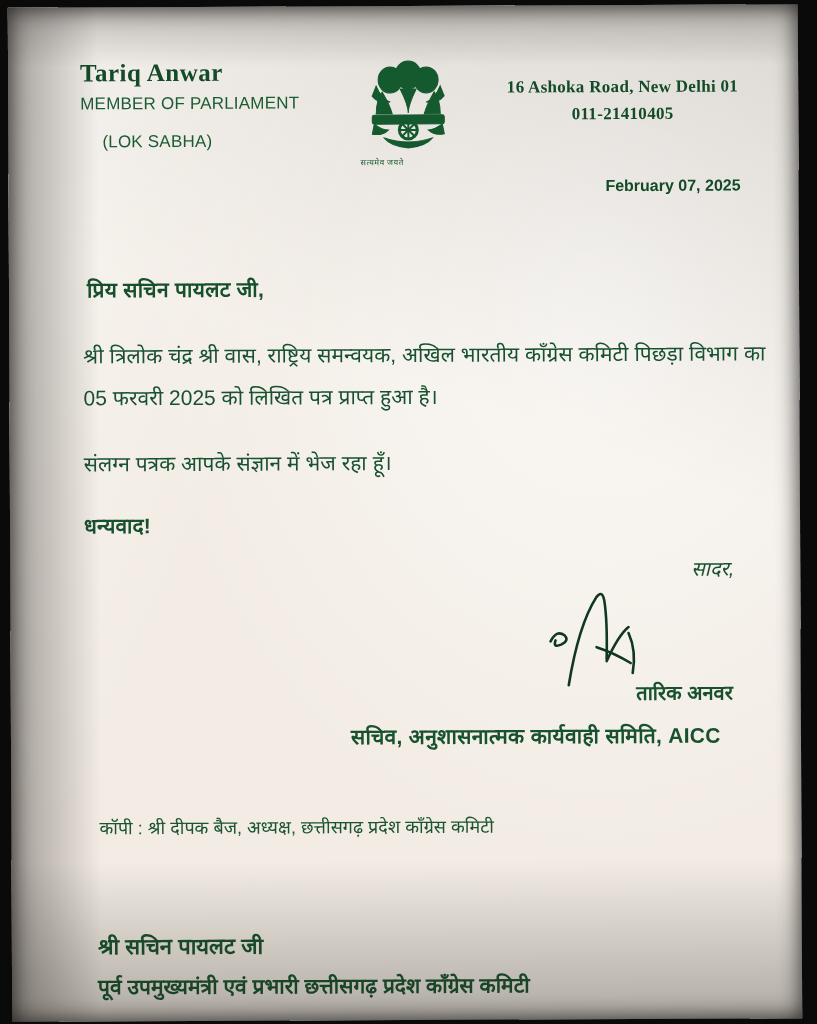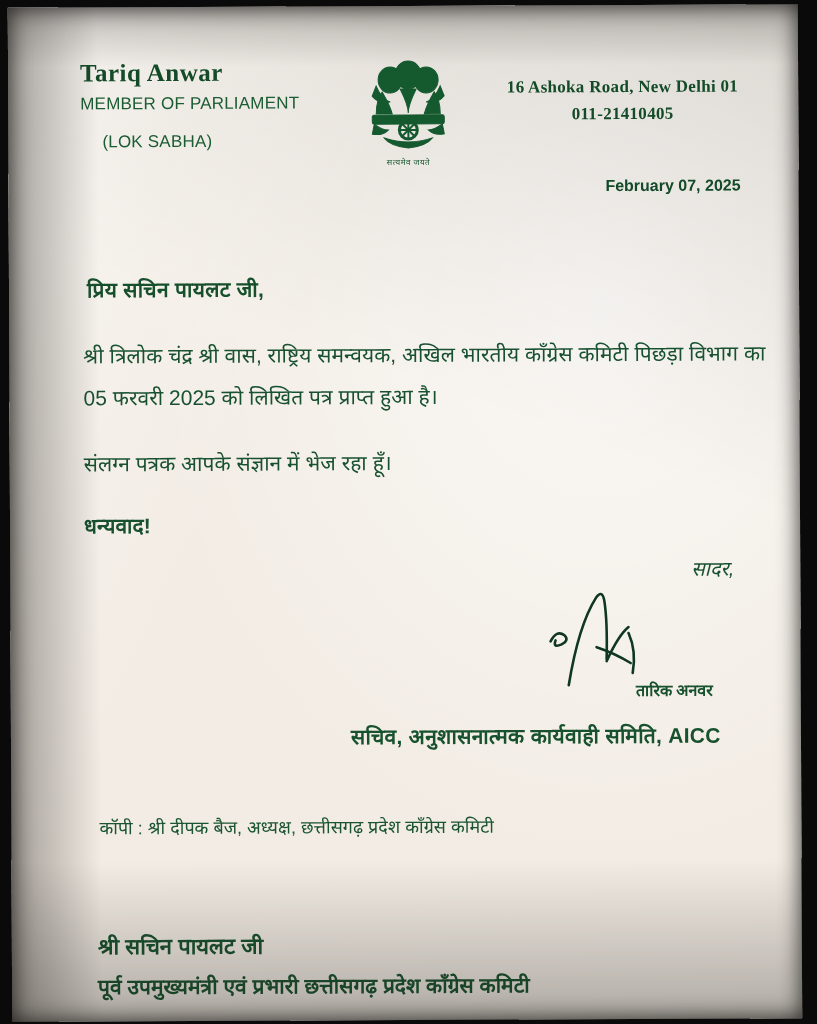--- a/index.html
+++ b/index.html
@@ -125,21 +125,21 @@
     width: 96px;
     height: 120px;
     color: #13582e;
   }
   .emblem svg { display: block; }
   .emblem-motto {
     position: absolute;
     left: 0;
     top: 98px;
     width: 96px;
-    text-align: center;
+    text-align: left;
     font-size: 8px;
     font-family: "Liberation Serif", serif;
     color: #14562d;
     letter-spacing: 0.5px;
   }
 
   
   .date {
     position: absolute;
     right: 58px;
@@ -179,25 +179,25 @@
     position: absolute;
     right: 66px;
     top: 550px;
     font-family: "Liberation Sans", sans-serif;
     font-size: 20px;
     color: #185130;
     font-style: italic;
   }
   .sign-name {
     position: absolute;
-    right: 88px;
+    right: 68px;
     top: 674px;
-    font-family: Liberation Serif, serif;
-    font-weight: bold;
-    font-size: 16px;
+    font-family: Liberation Sans, sans-serif;
+    font-weight: bold;
+    font-size: 20px;
     color: #17512e;
   }
   .designation {
     position: absolute;
     left: 340px;
     top: 716px;
     font-family: "Liberation Sans", sans-serif;
     font-weight: bold;
     font-size: 21px;
     color: #17512e;

